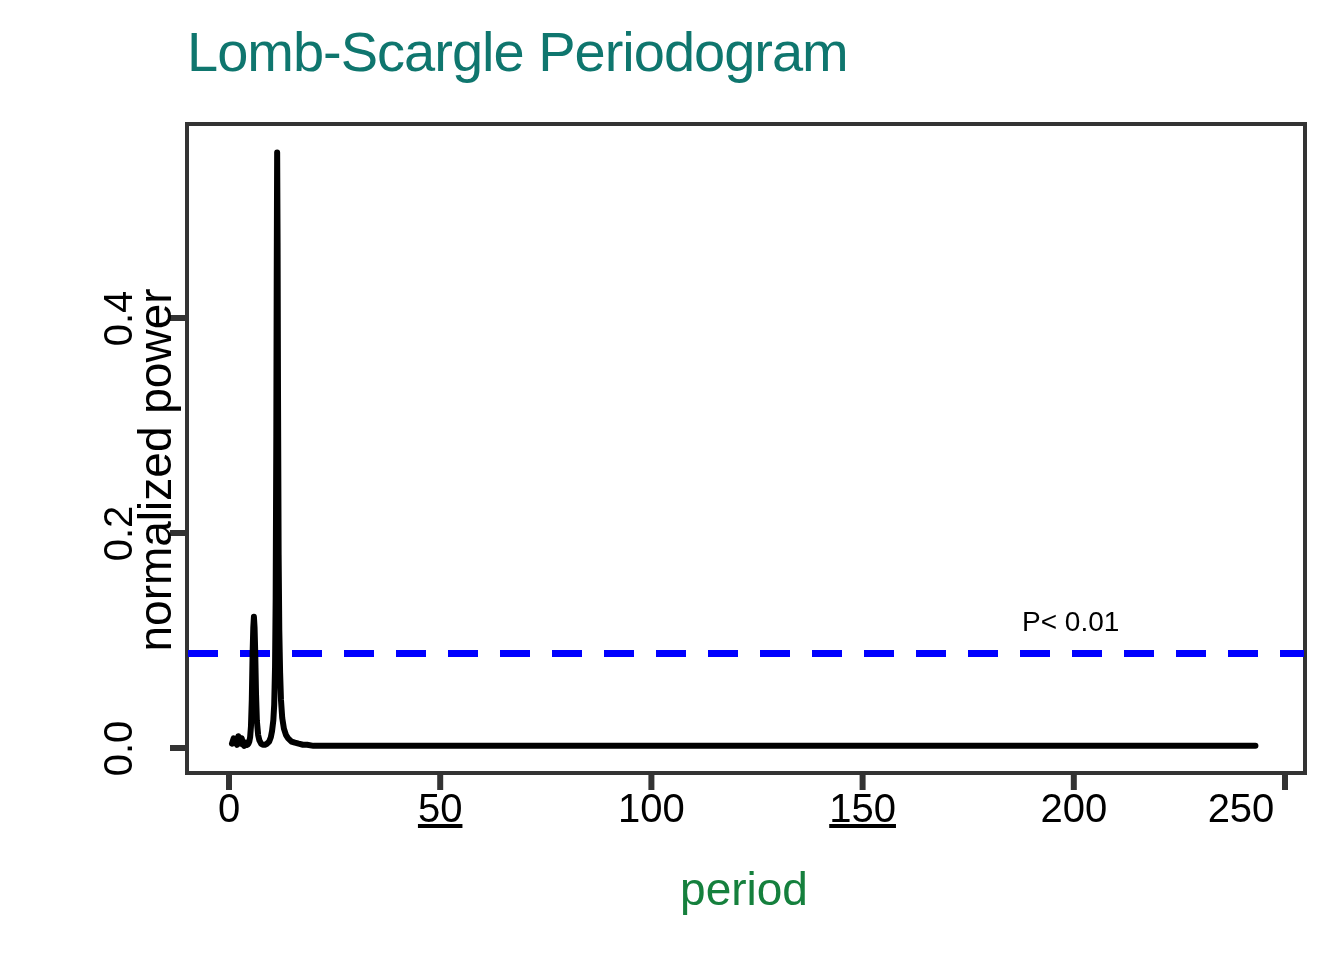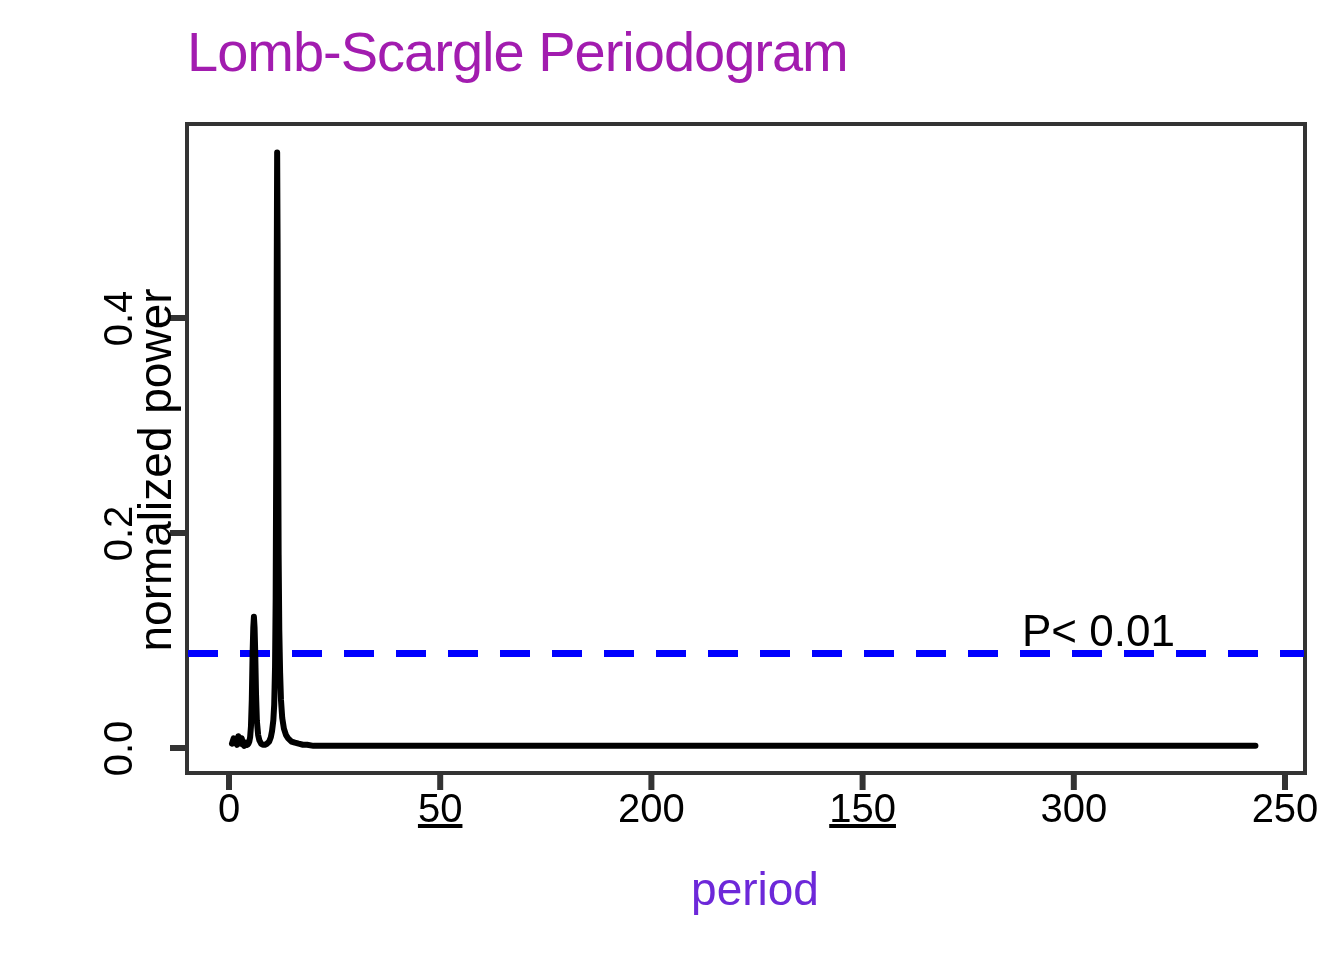--- a/index.html
+++ b/index.html
@@ -21,33 +21,33 @@
     height: 960px;
   }
   .fig-title {
     position: absolute;
     left: 187px;
     top: 24px;
     width: 1120px;
     text-align: left;
     font-size: 56px;
     font-family: "Liberation Sans", sans-serif;
-    color: #a21caf;
+    color: #0f766e;
     white-space: nowrap;
     letter-spacing: -1px;
     line-height: 1;
   }
   .axis-label-x {
     position: absolute;
-    left: 196px;
+    left: 185px;
     top: 862px;
     width: 1118px;
     text-align: center;
     font-size: 46px;
-    color: #6d28d9;
+    color: #15803d;
     white-space: nowrap;
   }
   .axis-label-y {
     position: absolute;
     left: -145px;
     top: 443px;
     width: 600px;
     text-align: center;
     font-size: 46px;
     color: #000000;
@@ -70,21 +70,21 @@
     color: #000000;
     white-space: nowrap;
     transform: rotate(-90deg);
     transform-origin: center center;
     text-align: center;
     width: 120px;
     left: 58px;
   }
   .pval-label {
     position: absolute;
-    font-size: 44px;
+    font-size: 28px;
     color: #000000;
     white-space: nowrap;
     left: 1022px;
     top: 606px;
   }
   svg.plot {
     position: absolute;
     left: 0;
     top: 0;
   }
@@ -117,24 +117,24 @@
   </svg>
 
   <div class="pval-label">P&lt; 0.01</div>
 
   <div class="axis-label-x">period</div>
   <div class="axis-label-y">normalized power</div>
 
   <div id="xtick-labels">
       <div class="tick-label-x" style="left: 229px;">0</div>
       <div class="tick-label-x" style="left: 440.2px; text-decoration: underline;">50</div>
-      <div class="tick-label-x" style="left: 651.4px;">200</div>
+      <div class="tick-label-x" style="left: 651.4px;">100</div>
       <div class="tick-label-x" style="left: 862.6px; text-decoration: underline;">150</div>
-      <div class="tick-label-x" style="left: 1073.8px;">300</div>
-      <div class="tick-label-x" style="left: 1285px;">250</div>
+      <div class="tick-label-x" style="left: 1073.8px;">200</div>
+      <div class="tick-label-x" style="left: 1241px;">250</div>
     </div>
   <div id="ytick-labels">
       <div class="tick-label-y" style="top: 726px;">0.0</div>
       <div class="tick-label-y" style="top: 511px;">0.2</div>
       <div class="tick-label-y" style="top: 296px;">0.4</div>
     </div>
 
 </div>
 
 </body></html>

